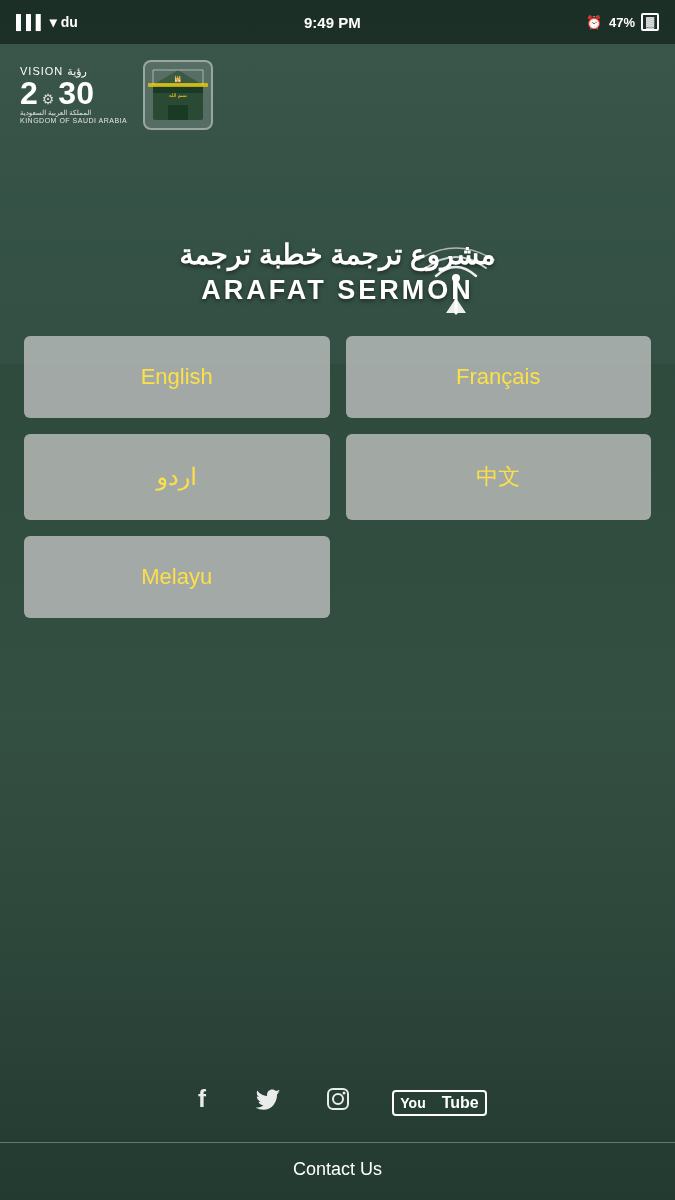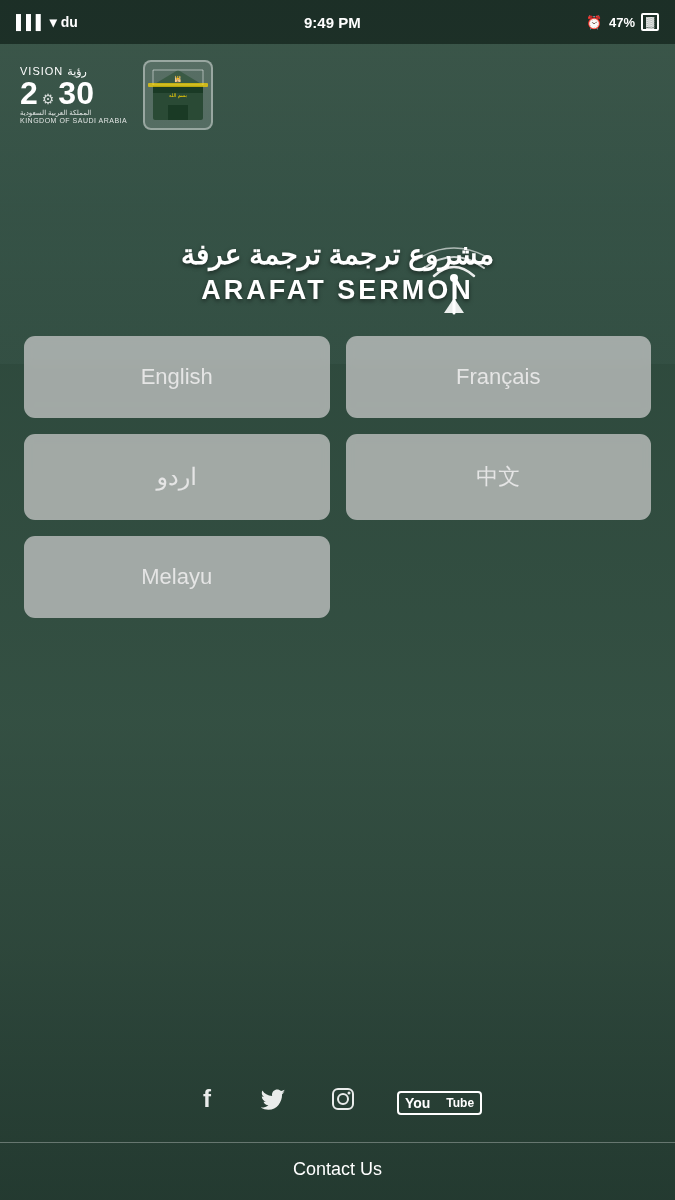--- a/index.html
+++ b/index.html
@@ -204,25 +204,25 @@
       width: 100%;
       padding: 30px 24px 20px;
       display: grid;
       grid-template-columns: 1fr 1fr;
       gap: 16px;
     }
 
     .lang-btn {
       background: rgba(200, 200, 200, 0.75);
       border: none;
-      border-radius: 11px;
+      border-radius: 6px;
       padding: 28px 20px;
       font-size: 22px;
       font-weight: 500;
-      color: #e5e5e5;
+      color: #fde047;
       cursor: pointer;
       text-align: center;
       backdrop-filter: blur(4px);
       transition: background 0.2s;
     }
 
     .lang-btn.arabic-lang {
       font-size: 24px;
       direction: rtl;
     }
@@ -348,21 +348,21 @@
         <polygon points="30,75 50,75 40,60" fill="white" opacity="0.9"></polygon>
 
         <path d="M 20 38 Q 40 20 60 38" fill="none" stroke="white" stroke-width="2.5" stroke-linecap="round" opacity="0.9"></path>
         <path d="M 10 30 Q 40 8 70 30" fill="none" stroke="white" stroke-width="2" stroke-linecap="round" opacity="0.75"></path>
         <path d="M 2 22 Q 40 -2 78 22" fill="none" stroke="white" stroke-width="1.5" stroke-linecap="round" opacity="0.6"></path>
 
         <circle cx="40" cy="40" r="4" fill="white"></circle>
       </svg>
     </div>
 
-    <div class="arabic-title">مشروع ترجمة ترجمة عرفة</div>
+    <div class="arabic-title">مشروع ترجمة خطبة ترجمة</div>
     <div class="english-title">ARAFAT SERMON</div>
   </div>
 
   <div class="language-grid">
     <button class="lang-btn">English</button>
     <button class="lang-btn">Français</button>
     <button class="lang-btn arabic-lang">اردو</button>
     <button class="lang-btn">中文</button>
     <button class="lang-btn">Melayu</button>
   </div>
@@ -380,21 +380,21 @@
     </div>
     <div class="social-icon">
       <svg width="28" height="28" viewBox="0 0 28 28">
         <rect x="4" y="4" width="20" height="20" rx="5" ry="5" fill="none" stroke="white" stroke-width="2"></rect>
         <circle cx="14" cy="14" r="5" fill="none" stroke="white" stroke-width="2"></circle>
         <circle cx="20" cy="8" r="1.5" fill="white"></circle>
       </svg>
     </div>
     <div class="youtube-icon">
       <span style="font-size:14px;line-height:1;">You</span>
-      <span style="font-size:12px;font-weight:800;line-height:1;margin-left:14px;">Tube</span>
+      <span style="font-size:16px;font-weight:800;line-height:1;margin-left:14px;">Tube</span>
     </div>
   </div>
 
   <div class="contact-us">
     <span style="cursor:pointer;">Contact Us</span>
   </div>
 
 </div>
 
 </body></html>

